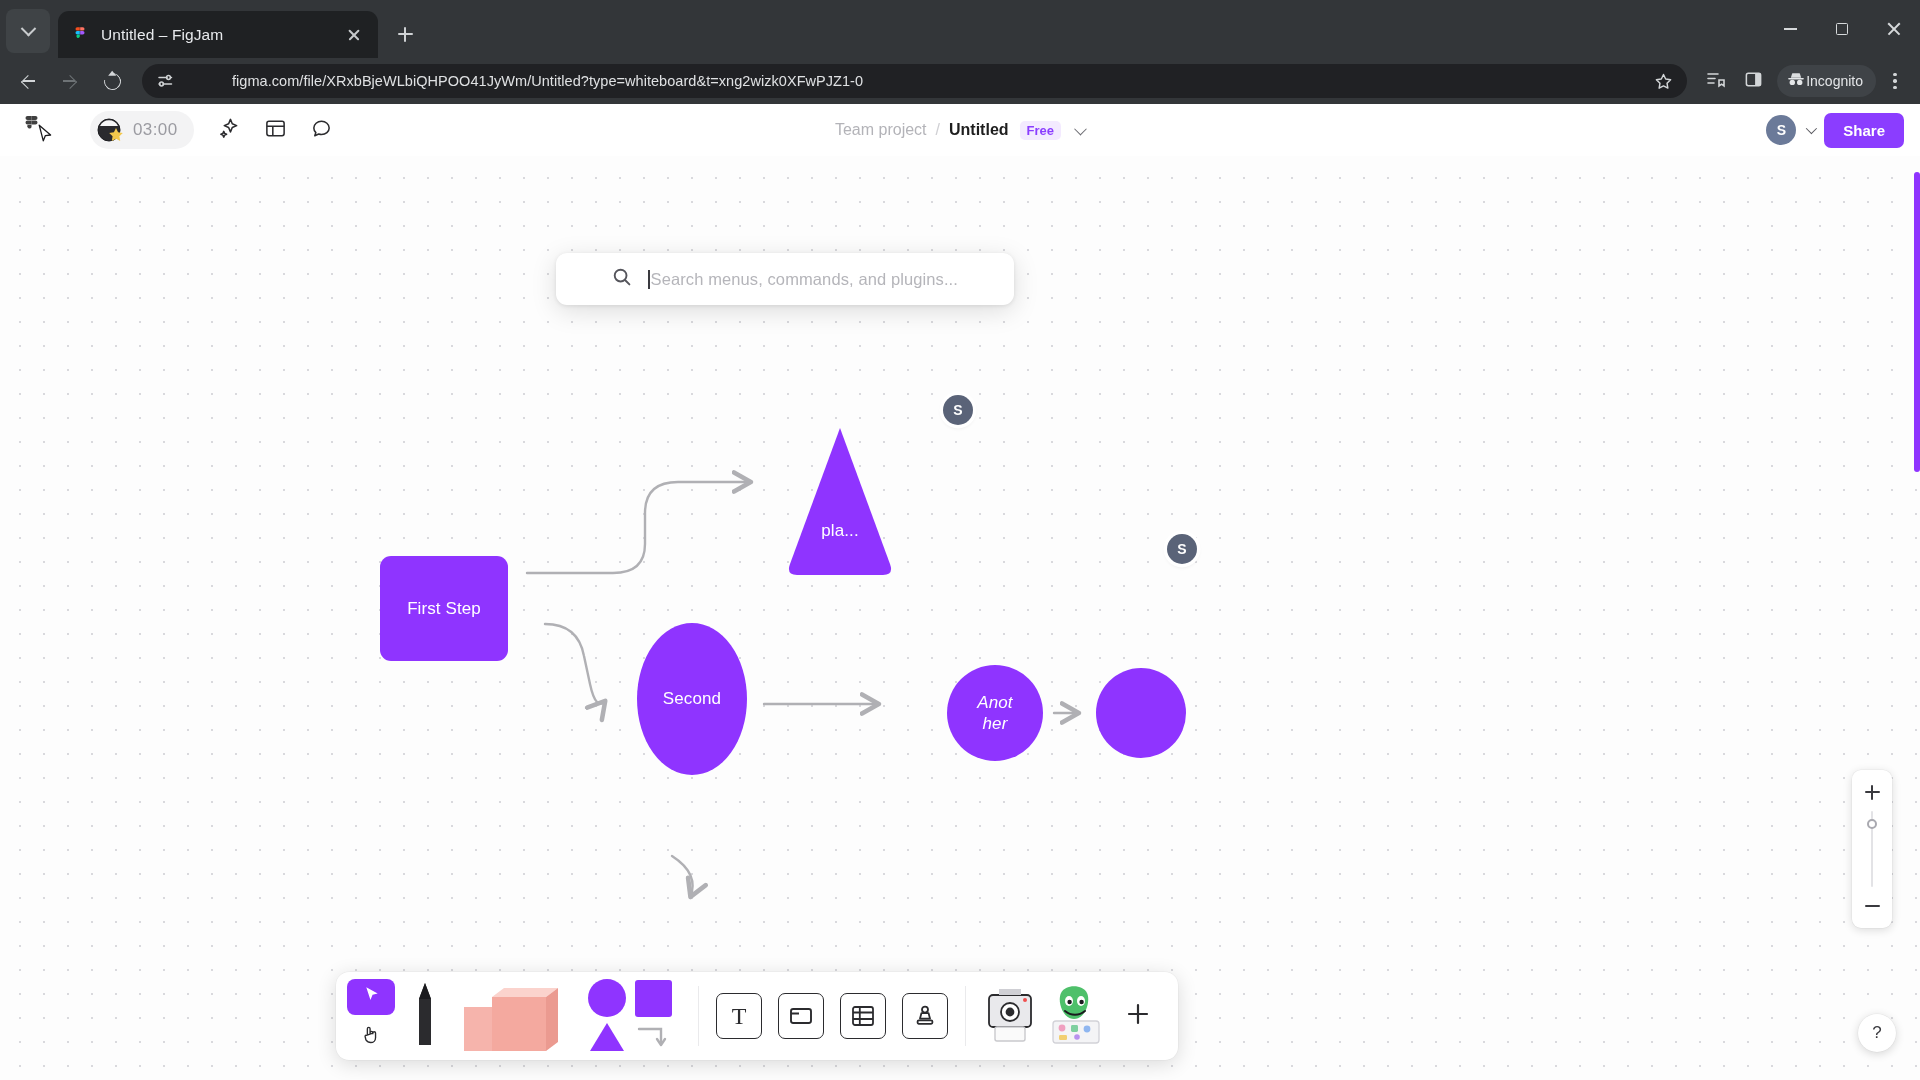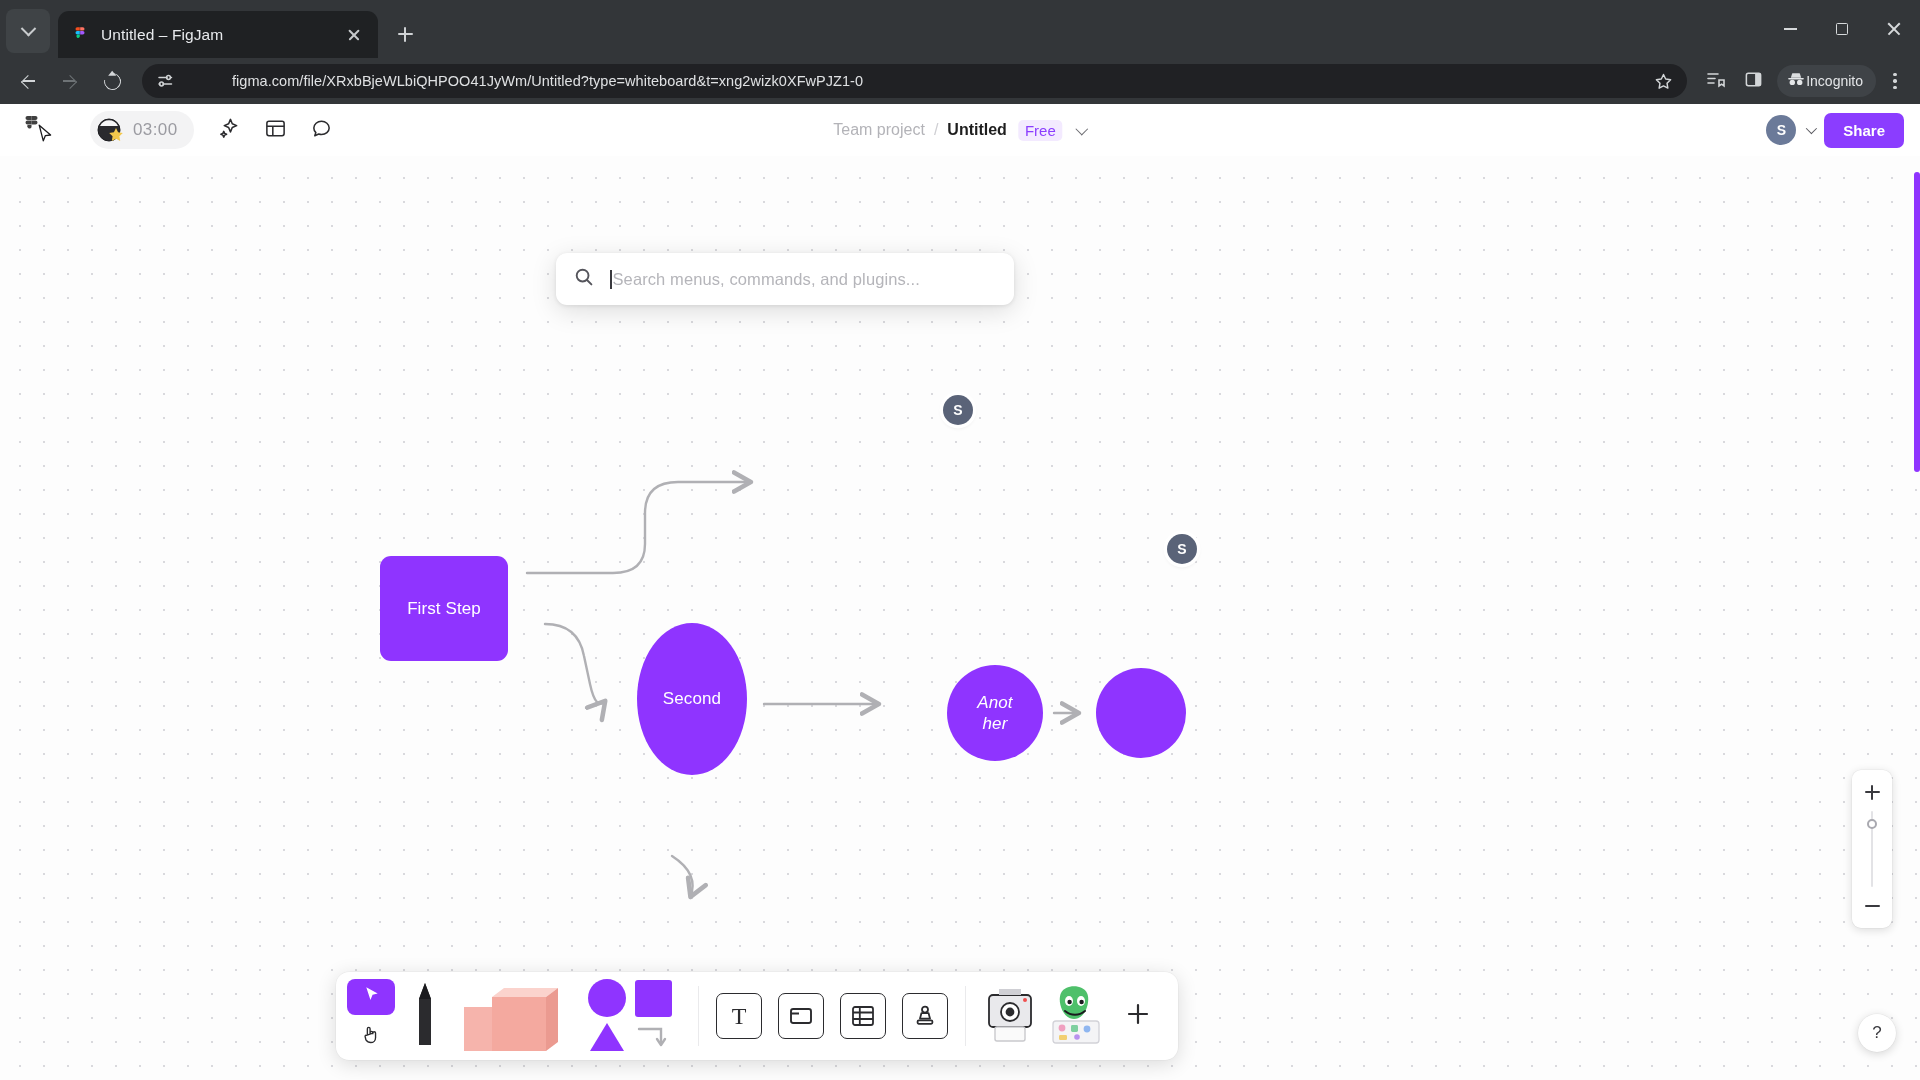--- a/index.html
+++ b/index.html
@@ -127,21 +127,21 @@
     margin-left: 6px; border-radius: 6px; }
 
   .breadcrumb {
     position: absolute; left: 50%; transform: translateX(-50%);
     display: flex; align-items: center; gap: 9px; font-size: 16px;
   }
   .bc-team { color: #b3b3b8; }
   .bc-sep { color: #cfcfd3; }
   .bc-file { color: #1e1e1e; font-weight: 600; }
   .bc-free {
-    color: #8b3dff; font-size: 15px; font-weight: 400; background: #f3eaff;
+    color: #8b3dff; font-size: 13px; font-weight: 700; background: #f3eaff;
     padding: 2px 7px; border-radius: 5px; margin-left: 2px;
   }
   .bc-chev { width: 9px; height: 9px; border-right: 1.8px solid #6a6a70;
     border-bottom: 1.8px solid #6a6a70; transform: rotate(45deg) translate(-1px,-1px); margin-left: 6px; }
 
   .hdr-right { margin-left: auto; display: flex; align-items: center; gap: 10px; }
   .avatar-s {
     width: 30px; height: 30px; border-radius: 50%; background: #6b7a99; color: #fff;
     font-size: 14px; font-weight: 700; display: flex; align-items: center; justify-content: center;
   }
@@ -181,21 +181,21 @@
     background: #5a6378; color: #fff; font-size: 14px; font-weight: 700;
     display: flex; align-items: center; justify-content: center;
     box-shadow: 0 0 0 3.5px #ffffff, 0 2px 5px rgba(0,0,0,.16);
   }
 
   
   .cmdk {
     position: absolute; left: 556px; top: 97px; width: 458px; height: 52px;
     background: #fff; border-radius: 11px;
     box-shadow: 0 6px 26px rgba(0,0,0,.13), 0 1px 4px rgba(0,0,0,.09);
-    display: flex; align-items: center; padding: 0 18px; z-index: 30;
+    display: flex; align-items: center; padding: 0 18px; z-index: 30; justify-content: center;
   }
   .cmdk-placeholder { color: #b5b5ba; font-size: 16.5px; letter-spacing: .1px; }
   .caret { width: 1.5px; height: 19px; background: #3a3a3f; margin-right: 1px; flex: 0 0 auto; }
 
   
   .bottombar {
     position: absolute; left: 336px; bottom: 20px; height: 88px;
     display: flex; align-items: stretch; z-index: 35;
     background: #fff; border-radius: 13px;
     box-shadow: 0 4px 20px rgba(0,0,0,.14), 0 0 0 .5px rgba(0,0,0,.05);
@@ -427,20 +427,26 @@
         <path d="M545 468 Q578 468 584 500 L590 528 Q596 556 606 544" fill="none" stroke="#b0b0b4" stroke-width="2.4" stroke-linecap="round" marker-end="url(#ah)"></path>
         <path d="M764 548 L880 548" fill="none" stroke="#b0b0b4" stroke-width="2.4" stroke-linecap="round" marker-end="url(#ah)"></path>
         <path d="M1054 557 L1080 557" fill="none" stroke="#b0b0b4" stroke-width="2.4" stroke-linecap="round" marker-end="url(#ah)"></path>
         <path d="M672 700 Q700 718 690 742" fill="none" stroke="#b0b0b4" stroke-width="2.4" stroke-linecap="round" marker-end="url(#ah)"></path>
       </svg>
 
       <div class="rect-shape" style="left:380px; top:400px; width:128px; height:105px;justify-content:center;">
         <span class="shape-label" style="position:static;">First Step</span>
       </div>
 
+      <div class="tri-shape" style="left:784px; top:268px; width:112px; height:155px;">
+        <svg width="112" height="155" viewBox="0 0 112 155">
+          <path d="M56 4 L106 140 Q110 151 99 151 L13 151 Q2 151 6 140 Z" fill="#8f34ff"></path>
+        </svg>
+        <span class="shape-label" style="top:96px;">pla...</span>
+      </div>
 
       <div class="ellipse-shape" style="left:637px; top:467px; width:110px; height:152px;">
         <span class="shape-label" style="position:static;">Second</span>
       </div>
 
       <div class="ellipse-shape" style="left:947px; top:509px; width:96px; height:96px;font-style:italic;">
         <span class="shape-label" style="position:static; width:54px;">Anot her</span>
       </div>
 
       <div class="ellipse-shape" style="left:1096px; top:512px; width:90px; height:90px;"></div>

